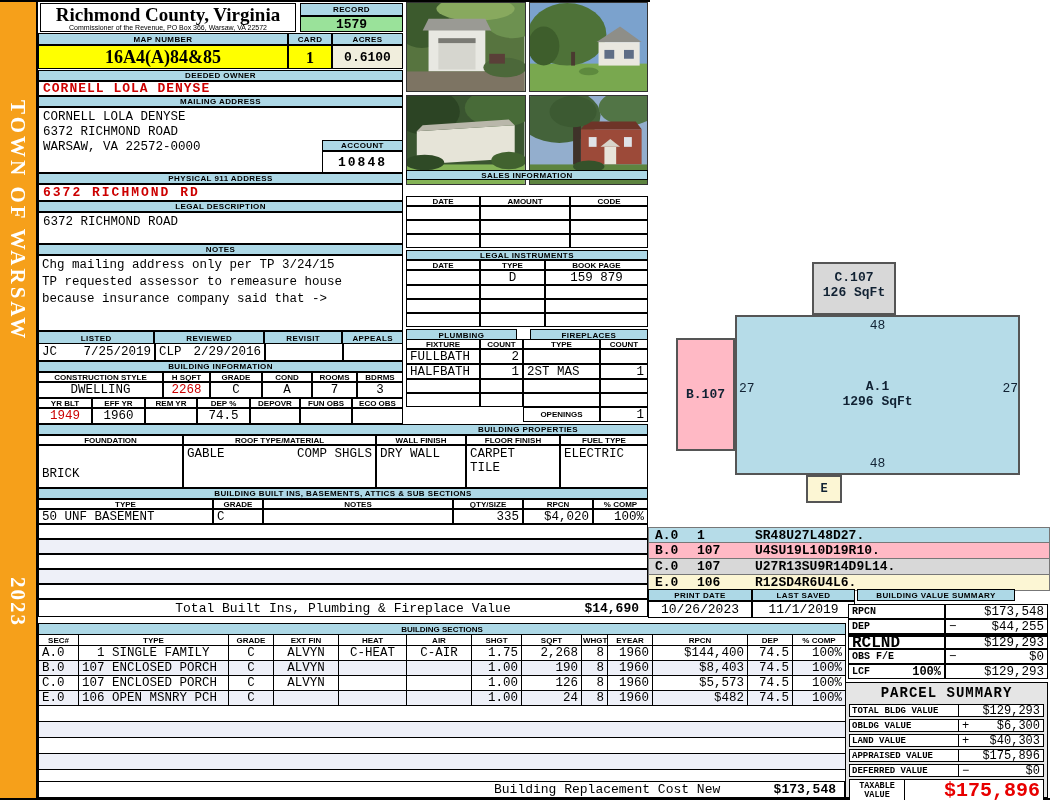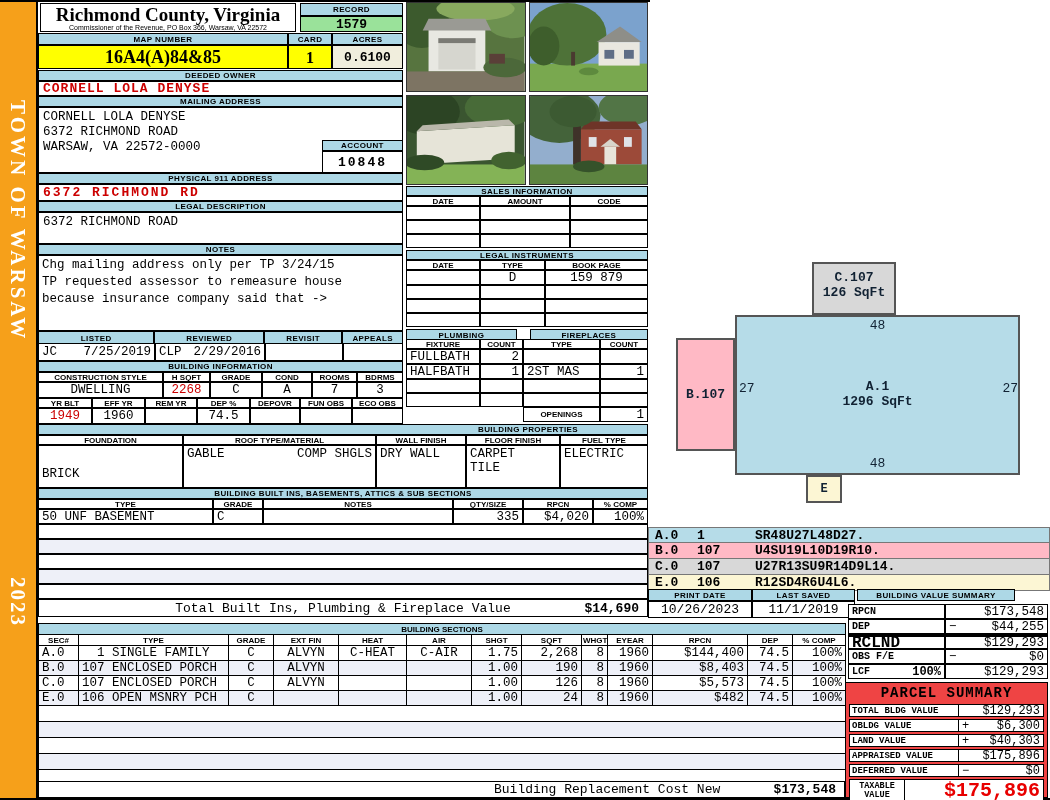--- a/index.html
+++ b/index.html
@@ -245,21 +245,21 @@
         <rect x="96" y="42" width="8" height="10" fill="#dfe3e8"></rect>
         <rect x="76" y="52" width="12" height="18" fill="#e8e4da"></rect>
         <polygon points="72,52 92,52 82,44" fill="#d8d4ca"></polygon>
       <rect x="44" y="20" width="8" height="52" fill="#3f3229"></rect>
         <ellipse cx="44" cy="16" rx="24" ry="16" fill="#3c5a32"></ellipse>
       <rect x="0" y="70" width="120" height="20" fill="#5d8440"></rect>
         <ellipse cx="60" cy="72" rx="16" ry="6" fill="#35522a"></ellipse>
     </svg>
   </div>
 
-  <div class="b bar" style="left:406px;top:186px;width:242px;height:10px;">SALES INFORMATION</div>
+  <div class="b bar" style="left:406px;top:170px;width:242px;height:10px;">SALES INFORMATION</div>
   <div class="b flex" style="left:406px;top:196px;width:242px;height:10px;">
     <div class="hc" style="width:74px;">DATE</div>
     <div class="hc" style="width:90px;">AMOUNT</div>
     <div class="hc" style="width:78px;">CODE</div>
   </div>
   <div class="b flex" style="left:406px;top:206px;width:242px;height:14px;">
     <div class="vc" style="width:74px;"></div>
       <div class="vc" style="width:90px;"></div>
       <div class="vc" style="width:78px;"></div>
   </div>
@@ -540,21 +540,21 @@
           </tr>
     </tbody>
       </table>
   </div>
 
   <div class="b cell m" style="left:38px;top:781px;width:807px;height:17px;font-size:13px;line-height:15px;position:absolute;">
     <span style="position:absolute;left:455px;">Building Replacement Cost New</span>
     <span style="position:absolute;right:8px;font-weight:bold;">$173,548</span>
   </div>
 
-  <div class="b" style="left:845px;top:682px;width:203px;height:116px;background:#ef4444;border:1px solid #000;">
+  <div class="b" style="left:845px;top:682px;width:203px;height:116px;background:#e5e5e5;border:1px solid #000;">
     <div style="font:bold 14px 'Liberation Mono','DejaVu Sans Mono',monospace;text-align:center;padding:2px 0 1px 0;letter-spacing:1px;">PARCEL SUMMARY</div>
     <div class="psrow">
       <div class="pslab">TOTAL BLDG VALUE</div>
       <div class="psval">
           <span class="sign"></span>
           <span>$129,293</span>
         </div>
     </div>
     <div class="psrow">
       <div class="pslab">OBLDG VALUE</div>

